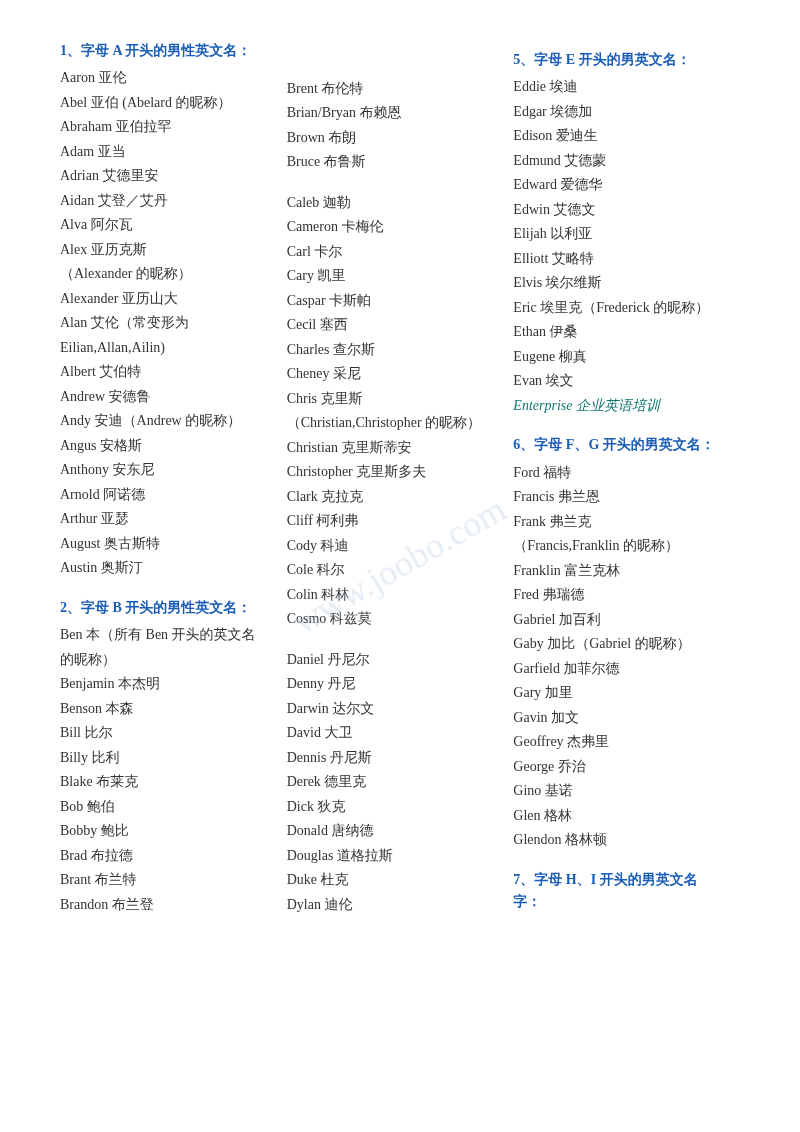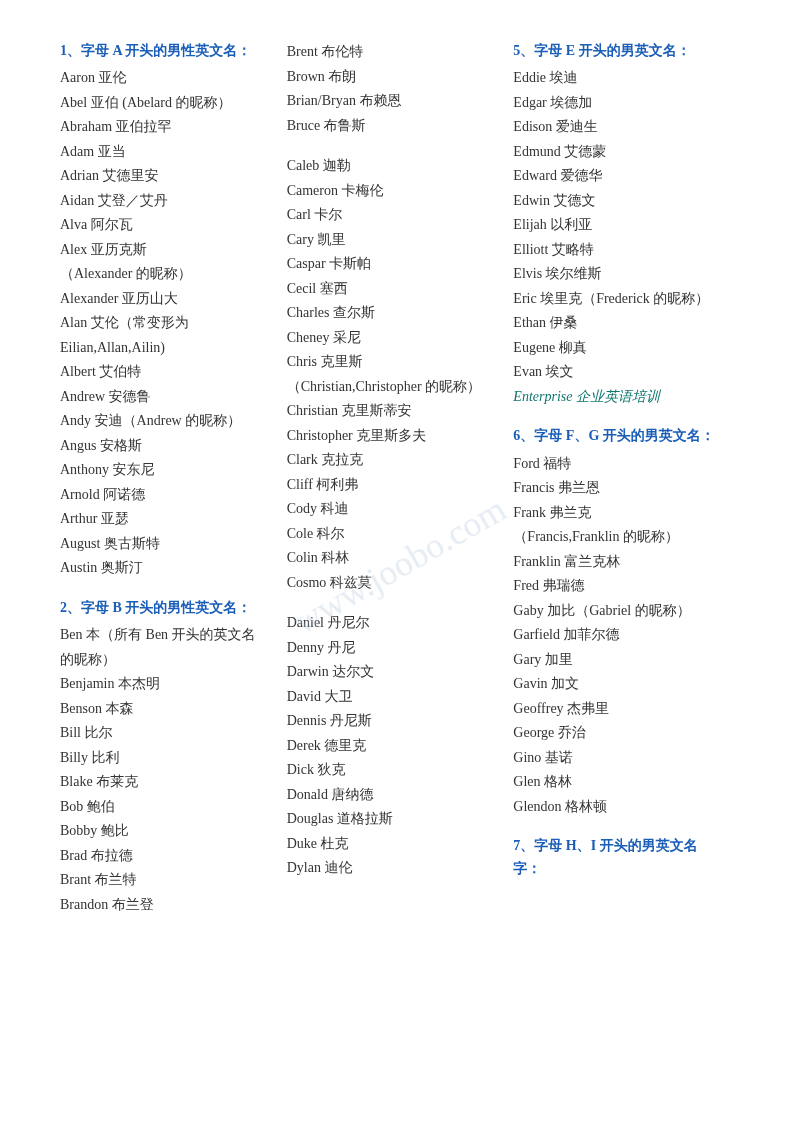--- a/index.html
+++ b/index.html
@@ -7,21 +7,21 @@
       font-family: SimSun, "宋体", serif;
       font-size: 14px;
       line-height: 1.7;
       color: #333;
       background: #fff;
       padding: 40px 60px;
     }
     .columns {
       display: flex;
       gap: 0;
-      align-items: flex-start;
+      align-items: flex-end;
     }
     .col {
       flex: 1;
       padding-right: 20px;
     }
     .section-title {
       color: #1a5eb8;
       font-weight: bold;
       margin-bottom: 4px;
       line-height: 1.6;
@@ -82,22 +82,22 @@
       <div class="entry">Blake 布莱克</div>
       <div class="entry">Bob 鲍伯</div>
       <div class="entry">Bobby 鲍比</div>
       <div class="entry">Brad 布拉德</div>
       <div class="entry">Brant 布兰特</div>
       <div class="entry">Brandon 布兰登</div>
     </div>
 
   <div class="col" id="col2-container">
       <div class="entry">Brent 布伦特</div>
+      <div class="entry">Brian/Bryan 布赖恩</div>
       <div class="entry">Brown 布朗</div>
-      <div class="entry">Brian/Bryan 布赖恩</div>
       <div class="entry">Bruce 布鲁斯</div>
       <div class="spacer"></div>
       <div class="entry">Caleb 迦勒</div>
       <div class="entry">Cameron 卡梅伦</div>
       <div class="entry">Carl 卡尔</div>
       <div class="entry">Cary 凯里</div>
       <div class="entry">Caspar 卡斯帕</div>
       <div class="entry">Cecil 塞西</div>
       <div class="entry">Charles 查尔斯</div>
       <div class="entry">Cheney 采尼</div>
@@ -142,20 +142,21 @@
       <div class="entry">Evan 埃文</div>
       <div class="entry"><span style="color: #0f766e; font-style: italic;">Enterprise 企业英语培训</span></div>
       <div class="spacer"></div>
       <div class="section-title">6、字母 F、G 开头的男英文名：</div>
       <div class="entry">Ford 福特</div>
       <div class="entry">Francis 弗兰恩</div>
       <div class="entry">Frank 弗兰克</div>
       <div class="entry">（Francis,Franklin 的昵称）</div>
       <div class="entry">Franklin 富兰克林</div>
       <div class="entry">Fred 弗瑞德</div>
+      <div class="entry">Gabriel 加百利</div>
       <div class="entry">Gaby 加比（Gabriel 的昵称）</div>
       <div class="entry">Garfield 加菲尔德</div>
       <div class="entry">Gary 加里</div>
       <div class="entry">Gavin 加文</div>
       <div class="entry">Geoffrey 杰弗里</div>
       <div class="entry">George 乔治</div>
       <div class="entry">Gino 基诺</div>
       <div class="entry">Glen 格林</div>
       <div class="entry">Glendon 格林顿</div>
       <div class="spacer"></div>

